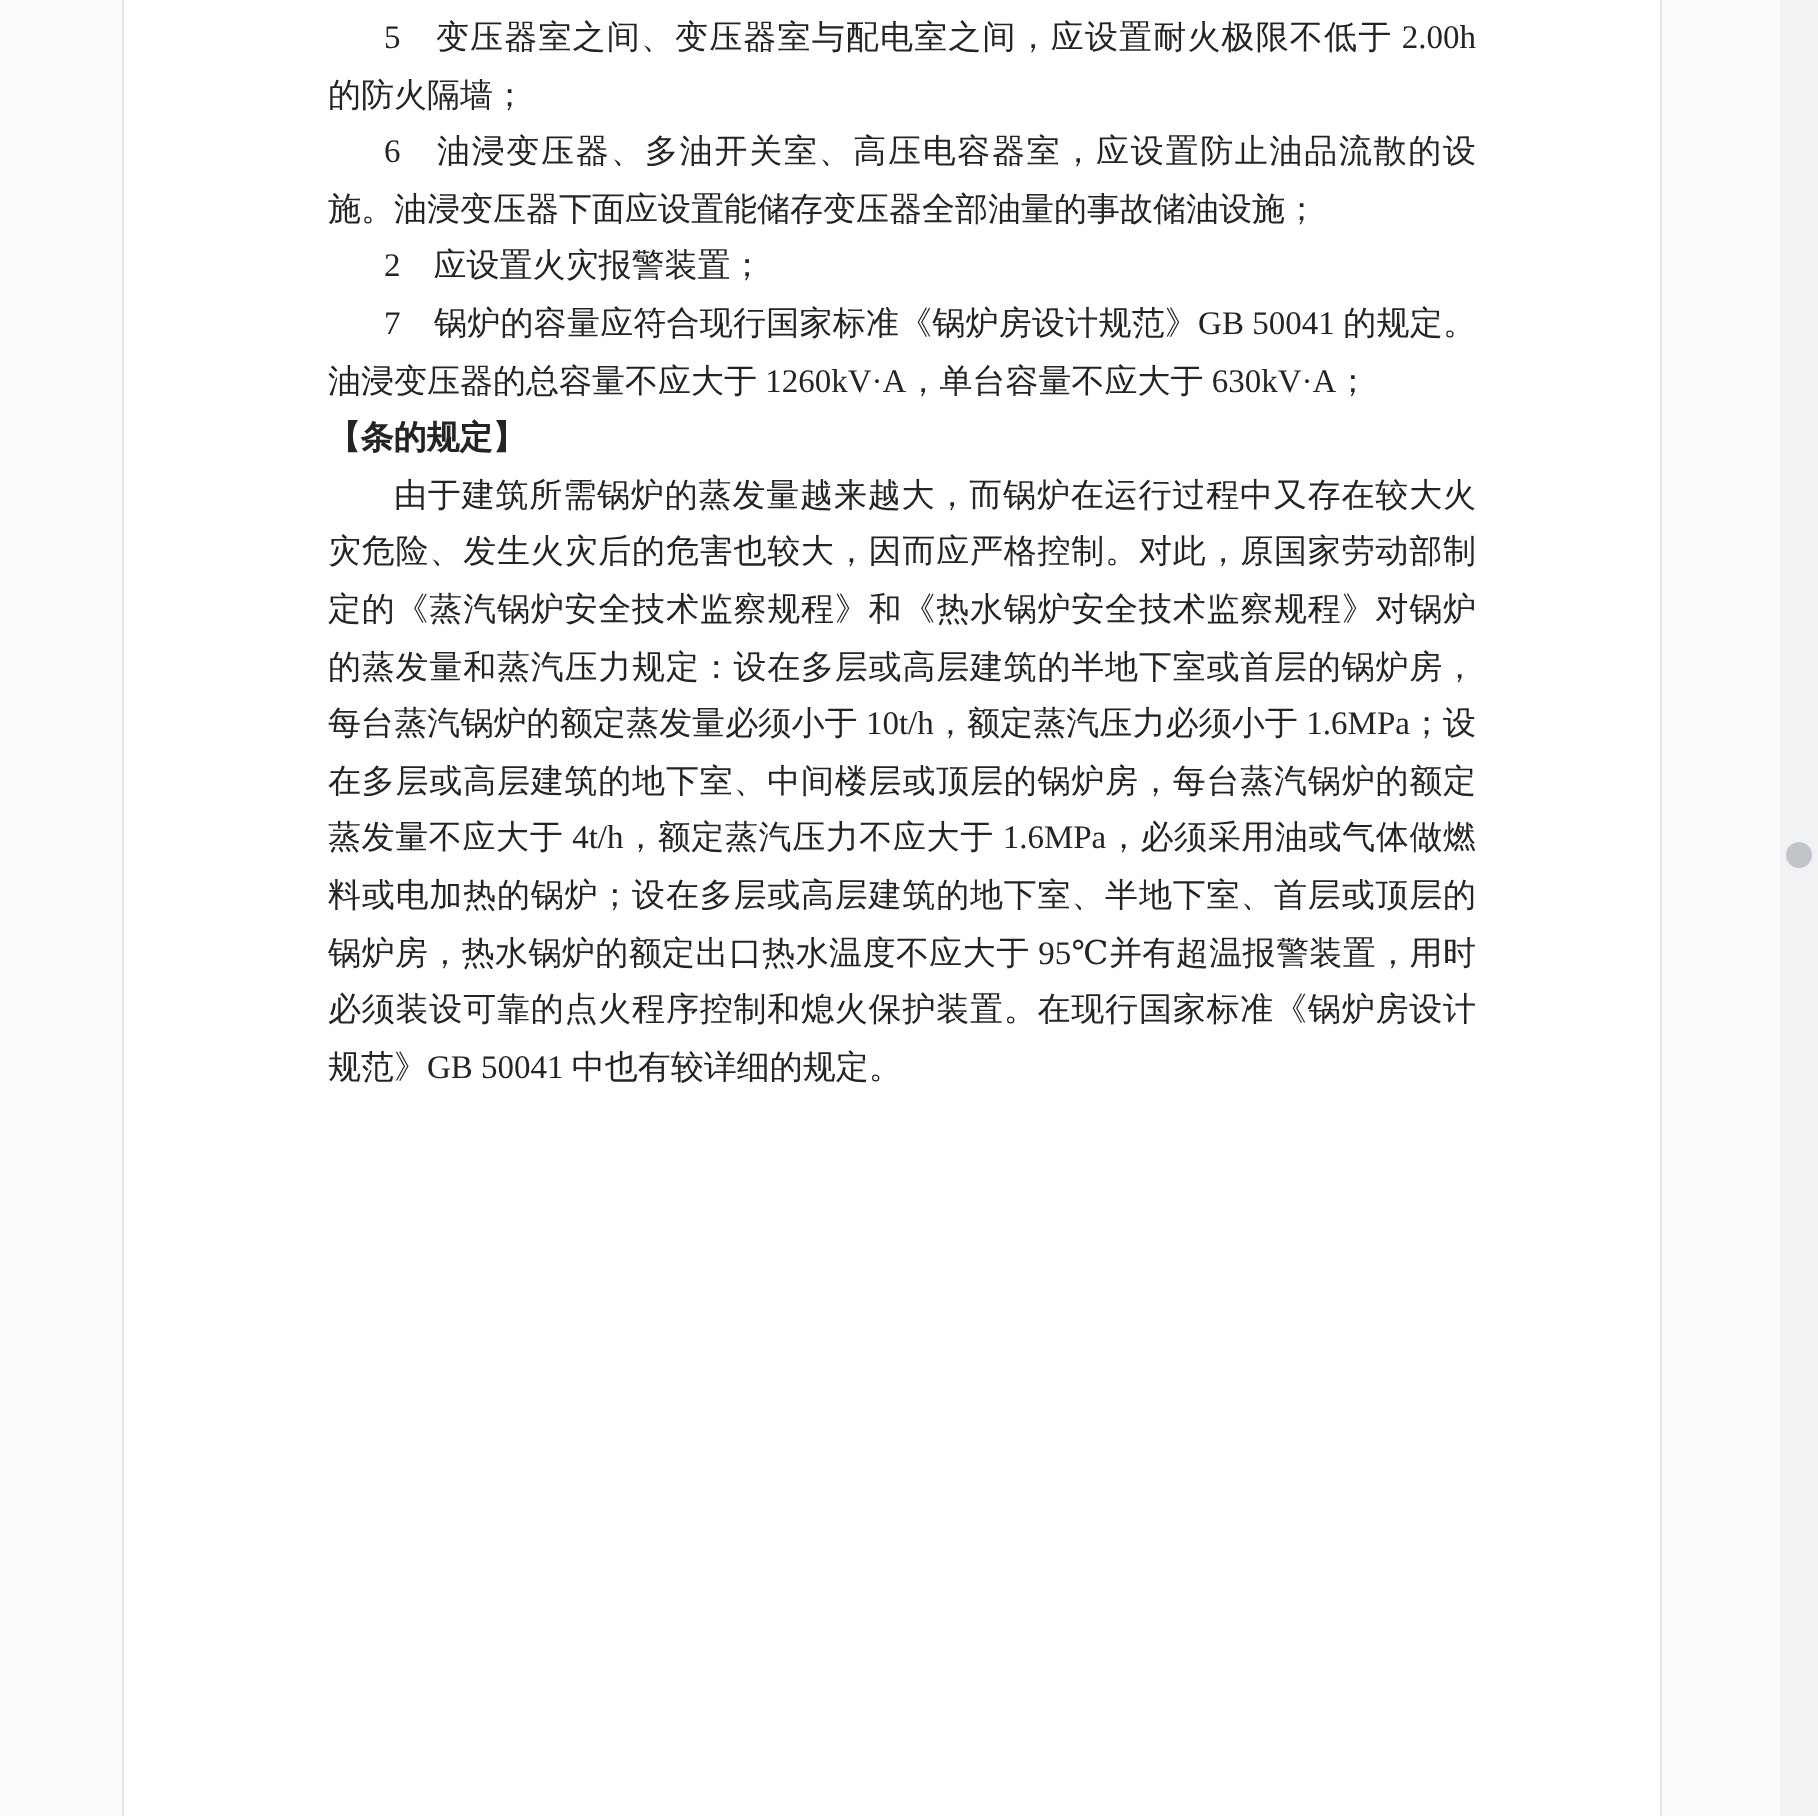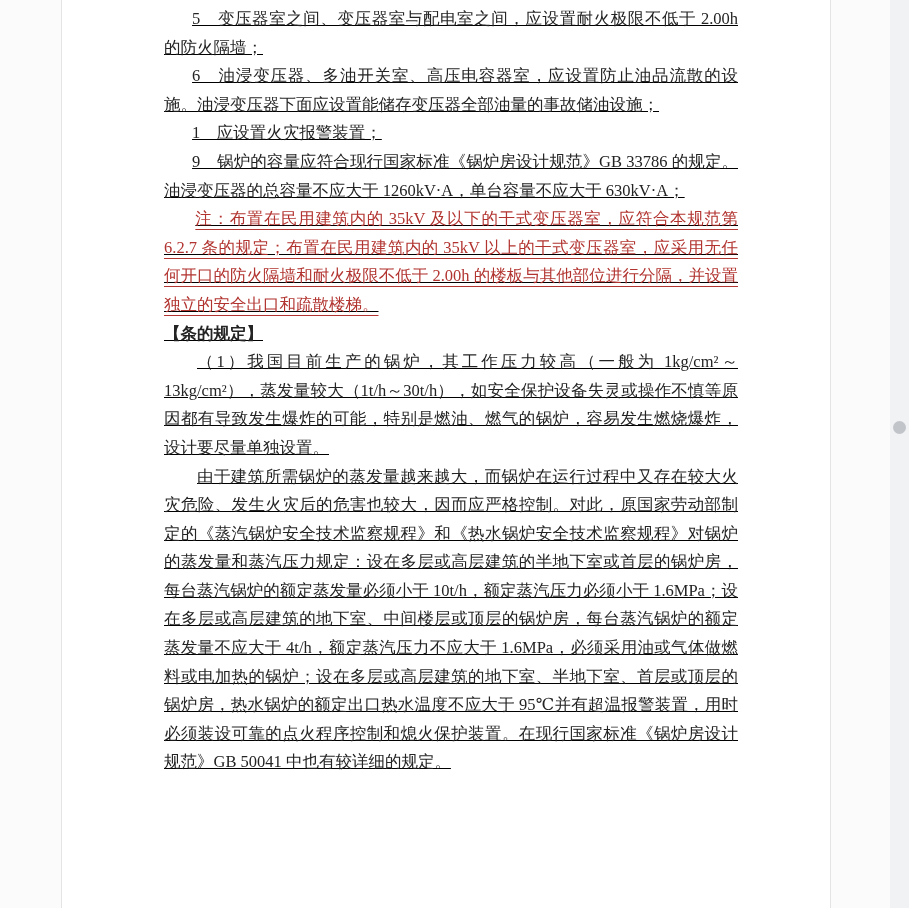--- a/index.html
+++ b/index.html
@@ -11,21 +11,20 @@
   }
   .viewport { position: relative; width: 909px; height: 908px; }
 
   .page {
     position: absolute;
     left: 61px; top: 0;
     width: 770px; height: 908px;
     background: var(--page_bg, #ffffff);
     border-left: 1px solid var(--page_border, #e4e4e4);
     border-right: 1px solid var(--page_border, #e4e4e4);
-    text-decoration: underline;
   }
 
   .content {
     margin-left: 102px;
     width: 574px;
     padding-top: 5px;
     font-size: 16.5px;
     line-height: 28.6px;
     color: var(--text, #242424);
     text-align: justify;
@@ -67,25 +66,23 @@
   }
 </style>
 </head>
 <body>
 
 <div class="viewport">
   <div class="page">
     <div class="content">
       <p class="item">5　变压器室之间、变压器室与配电室之间，应设置耐火极限不低于 2.00h 的防火隔墙；</p>
       <p class="item">6　油浸变压器、多油开关室、高压电容器室，应设置防止油品流散的设施。油浸变压器下面应设置能储存变压器全部油量的事故储油设施；</p>
-      <p class="item">1　应设置火灾报警装置；</p>
-      <p class="item">9　锅炉的容量应符合现行国家标准《锅炉房设计规范》GB 33786 的规定。油浸变压器的总容量不应大于 1260kV·A，单台容量不应大于 630kV·A；</p>
-      <p class="note">注：布置在民用建筑内的 35kV 及以下的干式变压器室，应符合本规范第 6.2.7 条的规定；布置在民用建筑内的 35kV 以上的干式变压器室，应采用无任何开口的防火隔墙和耐火极限不低于 2.00h 的楼板与其他部位进行分隔，并设置独立的安全出口和疏散楼梯。</p>
+      <p class="item">2　应设置火灾报警装置；</p>
+      <p class="item">7　锅炉的容量应符合现行国家标准《锅炉房设计规范》GB 50041 的规定。油浸变压器的总容量不应大于 1260kV·A，单台容量不应大于 630kV·A；</p>
       <p class="section-label">【条的规定】</p>
-      <p class="body-para">（1）我国目前生产的锅炉，其工作压力较高（一般为 1kg/cm²～13kg/cm²），蒸发量较大（1t/h～30t/h），如安全保护设备失灵或操作不慎等原因都有导致发生爆炸的可能，特别是燃油、燃气的锅炉，容易发生燃烧爆炸，设计要尽量单独设置。</p>
       <p class="body-para">由于建筑所需锅炉的蒸发量越来越大，而锅炉在运行过程中又存在较大火灾危险、发生火灾后的危害也较大，因而应严格控制。对此，原国家劳动部制定的《蒸汽锅炉安全技术监察规程》和《热水锅炉安全技术监察规程》对锅炉的蒸发量和蒸汽压力规定：设在多层或高层建筑的半地下室或首层的锅炉房，每台蒸汽锅炉的额定蒸发量必须小于 10t/h，额定蒸汽压力必须小于 1.6MPa；设在多层或高层建筑的地下室、中间楼层或顶层的锅炉房，每台蒸汽锅炉的额定蒸发量不应大于 4t/h，额定蒸汽压力不应大于 1.6MPa，必须采用油或气体做燃料或电加热的锅炉；设在多层或高层建筑的地下室、半地下室、首层或顶层的锅炉房，热水锅炉的额定出口热水温度不应大于 95℃并有超温报警装置，用时必须装设可靠的点火程序控制和熄火保护装置。在现行国家标准《锅炉房设计规范》GB 50041 中也有较详细的规定。</p>
 
     </div>
   </div>
   <div class="scroll-track">
     <div class="scroll-thumb"></div>
   </div>
 </div>
 
 </body></html>

